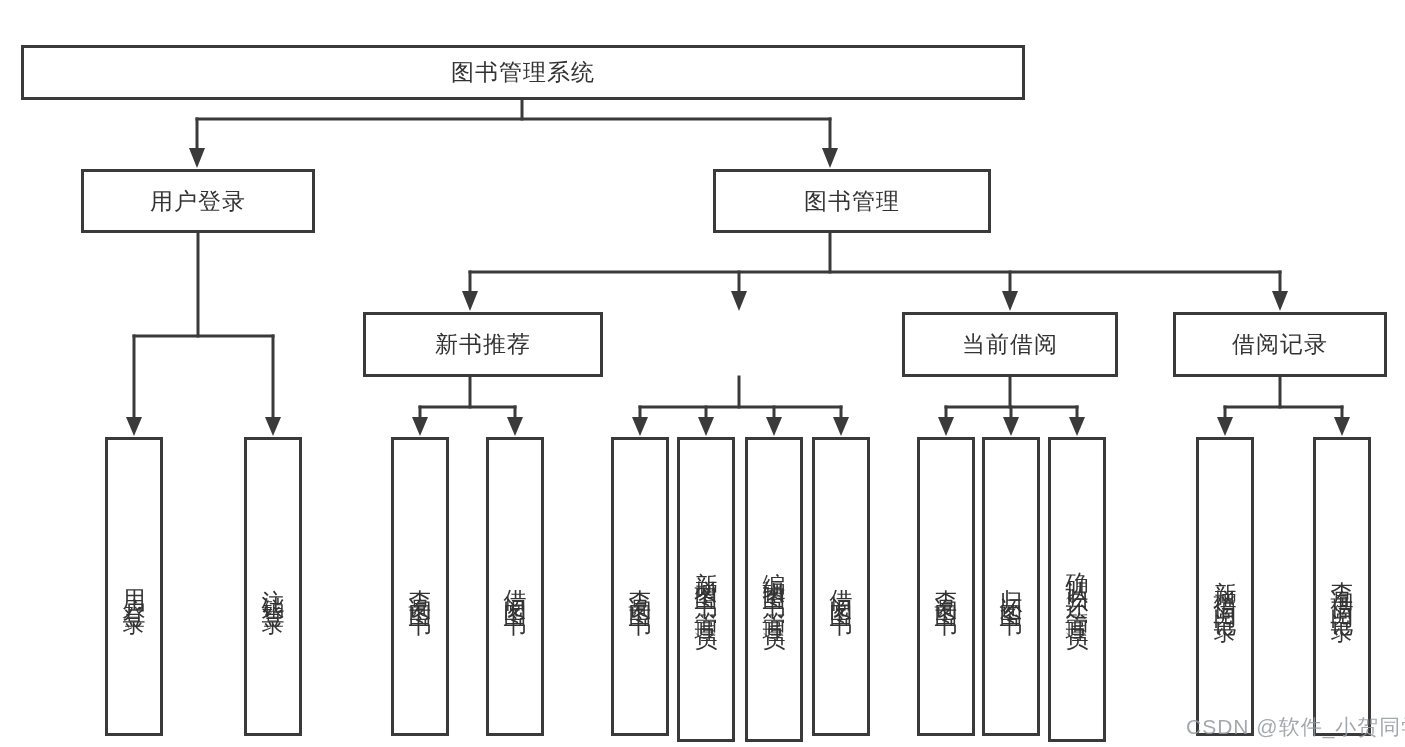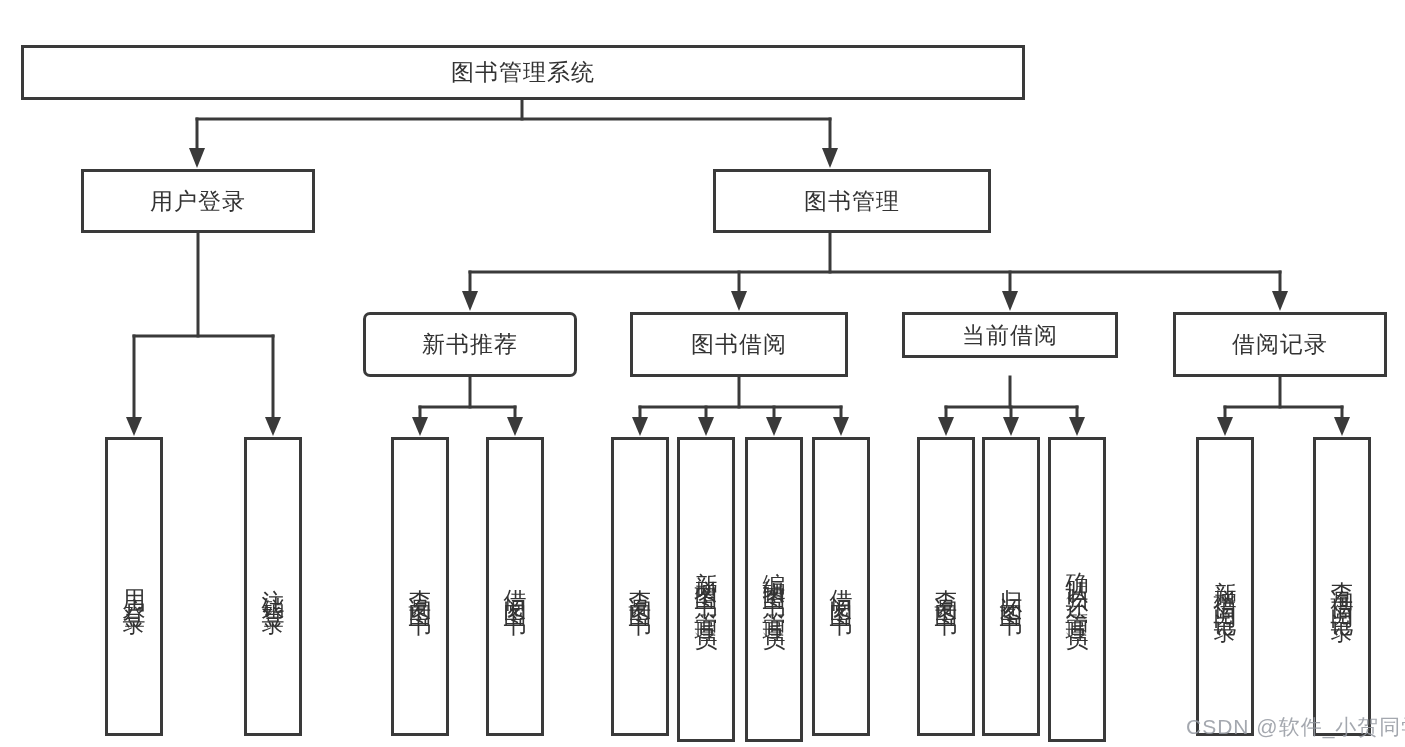--- a/index.html
+++ b/index.html
@@ -158,27 +158,24 @@
     <span class="label">图书管理系统</span>
   </div>
 
   <div class="hnode" style="left:81px; top:169px; width:234px; height:64px;">
     <span class="label">用户登录</span>
   </div>
   <div class="hnode" style="left:713px; top:169px; width:278px; height:64px;">
     <span class="label">图书管理</span>
   </div>
 
-  <div class="hnode" style="left:363px; top:312px; width:214px; height:65px;border-radius:7px;">
+  <div class="hnode" style="left:363px; top:312px; width:240px; height:65px;">
     <span class="label">新书推荐</span>
   </div>
-  <div class="hnode" style="left:630px; top:312px; width:218px; height:65px;">
-    <span class="label">图书借阅</span>
-  </div>
-  <div class="hnode" style="left:902px; top:312px; width:216px; height:46px;">
+  <div class="hnode" style="left:902px; top:312px; width:216px; height:65px;">
     <span class="label">当前借阅</span>
   </div>
   <div class="hnode" style="left:1173px; top:312px; width:214px; height:65px;">
     <span class="label">借阅记录</span>
   </div>
 
   <div class="leaf" style="left:105px;">
     <span class="vlabel">用户登录</span>
   </div>
   <div class="leaf" style="left:244px;">

